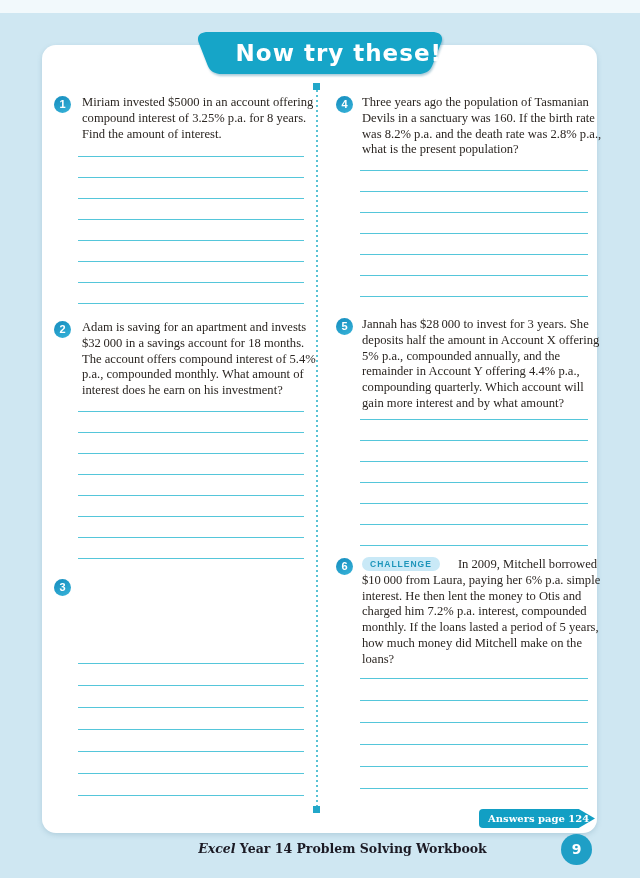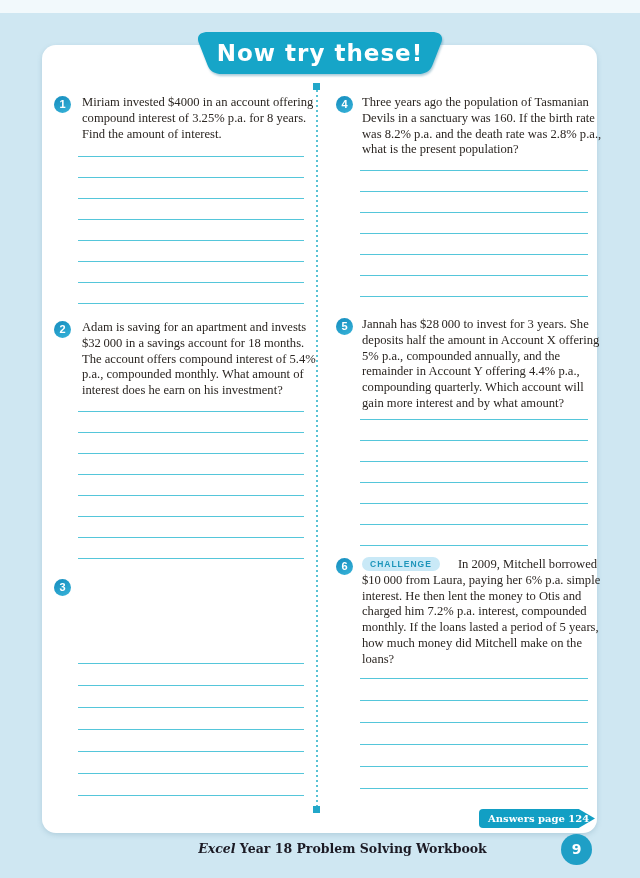--- a/index.html
+++ b/index.html
@@ -22,21 +22,21 @@
     box-shadow: 0 2px 5px rgba(90,140,165,0.25);
   }
 
   .banner {
     position: absolute; left: 198px; top: 32px; width: 244px; height: 42px;
   }
   .banner svg { position: absolute; left: 0; top: 0;
     filter: drop-shadow(1.5px 2px 1px rgba(20,110,145,0.35)); }
   .banner-text {
     position: absolute; left: 0; top: 0; width: 244px; height: 42px;
-    text-align: center; line-height: 42px;
+    text-align: right; line-height: 42px;
     font-family: "DejaVu Sans", sans-serif; font-weight: bold;
     font-size: 23px; color: #ffffff; letter-spacing: 1px;
   }
 
   .divider {
     position: absolute; left: 316px; top: 90px; width: 2px; height: 716px;
     background-image: repeating-linear-gradient(to bottom,
       #59c2d4 0 2px, transparent 2px 5px);
   }
   .divider-cap {
@@ -119,21 +119,21 @@
       <path d="M 10 0 L 234 0 C 242 0 245.5 4 243.5 10 L 234.5 33 C 232 39.5 227 42 220 42 L 24 42 C 17 42 12 39.5 9.5 33 L 0.5 10 C -1.5 4 2 0 10 0 Z" fill="#16a5c8"></path>
     </svg>
     <span class="banner-text">Now try these!</span>
   </div>
 
   <div class="divider"></div>
   <div class="divider-cap top"></div>
   <div class="divider-cap bottom"></div>
 
   <div class="qnum" style="left:54px;top:96px">1</div>
-  <p class="qtext" style="left:82px;top:95px">Miriam invested $4000 in an account offering compound interest of 3.25% p.a. for 8 years. Find the amount of interest.</p>
+  <p class="qtext" style="left:82px;top:95px">Miriam invested $5000 in an account offering compound interest of 3.25% p.a. for 8 years. Find the amount of interest.</p>
   <div class="lines" style="left:78px;top:136px;width:226px;height:169px;--gap:21px"></div>
 
   <div class="qnum" style="left:54px;top:321px">2</div>
   <p class="qtext" style="left:82px;top:320px">Adam is saving for an apartment and invests $32 000 in a savings account for 18 months. The account offers compound interest of 5.4% p.a., compounded monthly. What amount of interest does he earn on his investment?</p>
   <div class="lines" style="left:78px;top:391px;width:226px;height:169px;--gap:21px"></div>
 
   <div class="qnum" style="left:54px;top:579px">3</div>
   <div class="lines" style="left:78px;top:642px;width:226px;height:155px;--gap:22px"></div>
 
   <div class="qnum" style="left:336px;top:96px">4</div>
@@ -145,17 +145,17 @@
   <div class="lines" style="left:360px;top:399px;width:228px;height:148px;--gap:21px"></div>
 
   <div class="qnum" style="left:336px;top:558px">6</div>
   <p class="qtext" style="left:362px;top:557px"><span class="challenge">CHALLENGE</span><span>In 2009, Mitchell borrowed $10 000 from Laura, paying her 6% p.a. simple interest. He then lent the money to Otis and charged him 7.2% p.a. interest, compounded monthly. If the loans lasted a period of 5 years, how much money did Mitchell make on the loans?</span></p>
   <div class="lines" style="left:360px;top:657px;width:228px;height:133px;--gap:22px"></div>
 
   <div class="answers-ribbon">
     <span>Answers page 124</span>
   </div>
 
-  <div class="footer"><span class="italic">Excel</span><span> Year 18 Problem Solving Workbook</span></div>
+  <div class="footer"><span class="italic">Excel</span><span> Year 14 Problem Solving Workbook</span></div>
 
   <div class="page-circle">9</div>
 
 </div>
 
 </body></html>

